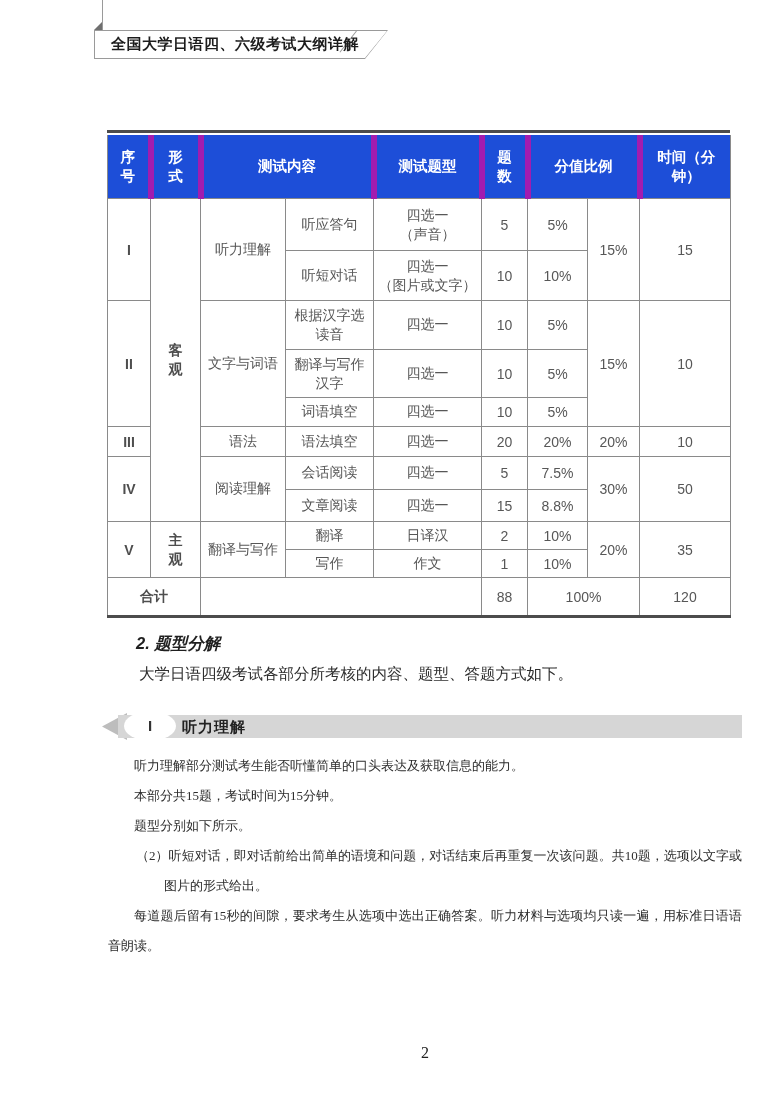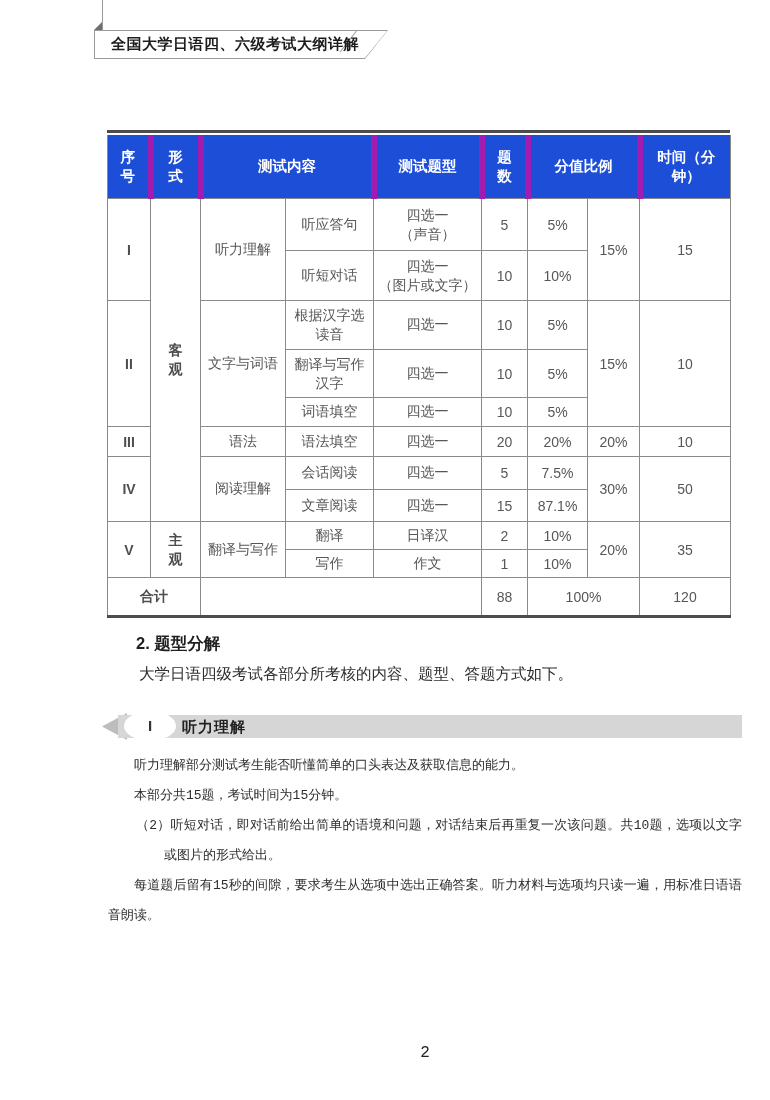--- a/index.html
+++ b/index.html
@@ -30,22 +30,22 @@
   table.exam th { background:#1d4ed8; color:#ffffff; font-weight:bold; font-size:14.5px;
                height:47px; border-bottom:1px solid #8a8a8a; padding:8px; }
   table.exam th + th { border-left:6px solid #a21caf; }
   table.exam td { border:1px solid #8a8a8a; text-align:center; vertical-align:middle; padding:2px; }
   .pre { white-space:pre-line; line-height:1.35; }
   .b   { font-weight:bold; color:#4e4e4e; }
   .h52{height:52px}.h50{height:50px}.h49{height:49px}.h48{height:48px}.h29{height:29px}
   .h30{height:30px}.h33{height:33px}.h32{height:32px}.h28{height:28px}.h39{height:39px}
 
   
-  .serif { font-family:Liberation Mono, monospace; }
-  .sec-heading { position:absolute; left:96px; top:633px; font-weight:bold; font-size:16.5px; color:#1f1f1f; }
+  .serif { font-family:Liberation Serif, serif; }
+  .sec-heading { position:absolute; left:96px; top:633px; font-weight:bold; font-size:16.5px; color:#1f1f1f;font-style:italic; }
   .sec-intro { position:absolute; left:68px; top:664px; width:634px; font-size:15.5px; color:#2d2d2d;
                text-indent:2em; }
 
   
   .banner { position:absolute; left:0; top:710px; width:770px; height:36px; }
   .banner-chevron { position:absolute; left:62px; top:3px; width:25px; height:27px; background:#bdbdbd;
                clip-path:polygon(100% 0,100% 100%,0 50%); }
   .banner-bar { position:absolute; left:78px; top:5px; width:624px; height:23px; background:#d6d6d6; }
   .banner-label { position:absolute; left:64px; top:0; line-height:23px; font-weight:bold; font-size:15px;
                color:#222222; letter-spacing:1px; white-space:nowrap; }
@@ -162,21 +162,21 @@
         <td>四选一</td>
         <td>5</td>
         <td>7.5%</td>
         <td rowspan="2">30%</td>
         <td rowspan="2">50</td>
       </tr>
       <tr class="h32">
         <td>文章阅读</td>
         <td>四选一</td>
         <td>15</td>
-        <td>87.1%</td>
+        <td>8.8%</td>
       </tr>
       <tr class="h28">
         <td rowspan="2" class="b">V</td>
         <td rowspan="2" class="b pre">主
 观</td>
         <td rowspan="2">翻译与写作</td>
         <td>翻译</td>
         <td>日译汉</td>
         <td>2</td>
         <td>10%</td>
@@ -208,19 +208,20 @@
       <span class="banner-label">听力理解</span>
     </div>
     <div class="banner-pill">
       <span>I</span>
     </div>
   </div>
 
   <div class="bodytext serif">
     <p class="indent">听力理解部分测试考生能否听懂简单的口头表达及获取信息的能力。</p>
     <p class="indent">本部分共15题，考试时间为15分钟。</p>
+    <p class="indent">题型分别如下所示。</p>
     <p class="hang">（2）听短对话，即对话前给出简单的语境和问题，对话结束后再重复一次该问题。共10题，选项以文字或图片的形式给出。</p>
     <p class="indent">每道题后留有15秒的间隙，要求考生从选项中选出正确答案。听力材料与选项均只读一遍，用标准日语语音朗读。</p>
   </div>
 
   <div class="page-num serif">2</div>
 
 </div>
 
 </body></html>

